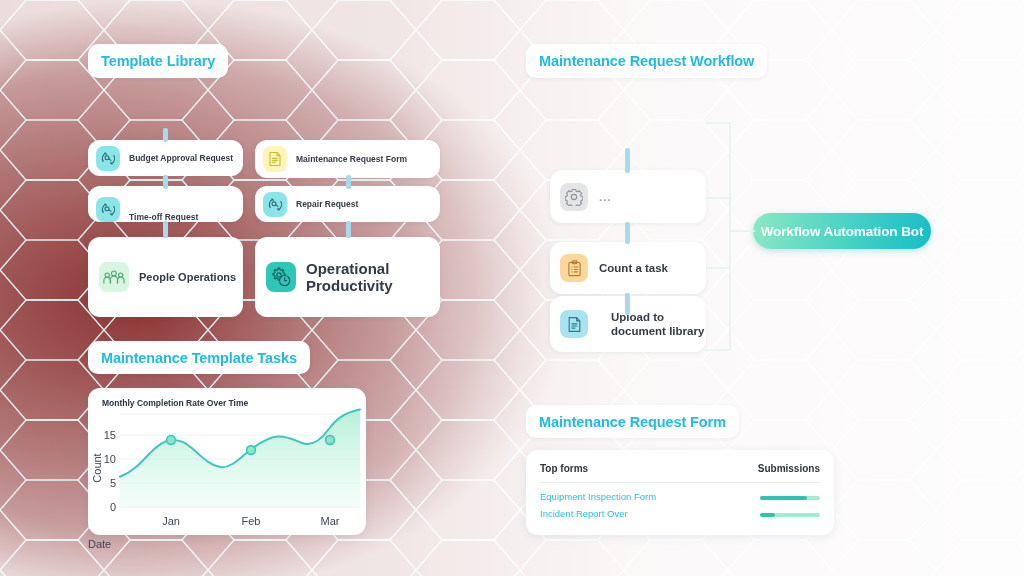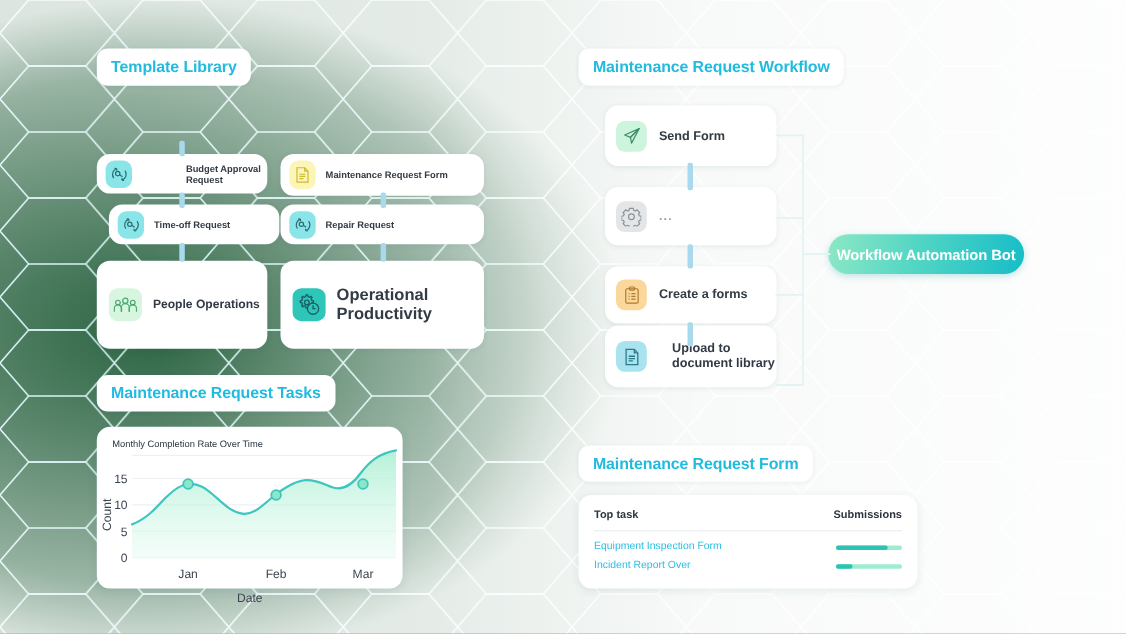--- a/index.html
+++ b/index.html
@@ -5,21 +5,21 @@
   * { box-sizing: border-box; margin: 0; padding: 0; }
   html, body {
     width: 1024px; height: 576px;
     font-family: "Liberation Sans", sans-serif;
     background: #ffffff;
     overflow: hidden;
   }
   #stage {
     position: relative;
     width: 1024px; height: 576px;
-    background: #14532d;
+    background: #7f1d1d;
   }
   
   #hexbg {
     position: absolute; inset: 0;
     z-index: 0;
     pointer-events: none;
   }
   #hexfade {
     position: absolute; inset: 0; z-index: 1; pointer-events: none;
     background:
@@ -82,21 +82,21 @@
   }
 
   
   #chartCard {
     position: absolute; left: 88px; top: 388px; width: 278px; height: 147px;
     background: #fff; border-radius: 12px;
     box-shadow: 0 2px 8px rgba(45,85,115,0.10);
   }
   #chartTitle {
     position: absolute; left: 14px; top: 10px;
-    font-size: 8.5px; font-weight: normal; color: #2b3540;
+    font-size: 8.5px; font-weight: bold; color: #2b3540;
   }
   #chartSvg { position: absolute; left: 0; top: 20px; }
 
   
   #formsCard {
     position: absolute; left: 526px; top: 450px; width: 308px; height: 85px;
     background: #fff; border-radius: 12px;
     box-shadow: 0 2px 8px rgba(45,85,115,0.10);
   }
   .fhdr {
@@ -151,35 +151,35 @@
         <path d="M5 153 L30 153"></path>
         <path d="M30 116 L55 116"></path>
       </g>
     </svg>
 
     <div class="chip" style="left:88px; top:44px; height:34px; font-size:14.5px;">
       <span>Template Library</span>
     </div>
 
 
-    <div class="card" style="left:88px; top:140px; width:155px; height:36px; padding-left:8px;gap:40px;">
+    <div class="card" style="left:88px; top:140px; width:155px; height:36px; padding-left:8px;">
       <span class="ico" style="width:24px;height:25px;background:#8ae5e8;">
         <svg width="17" height="17" viewBox="0 0 18 18" fill="none" stroke="#2b6b74" stroke-width="1.15">
           <path d="M3.6 12.6 A6 6 0 0 1 6.4 3.4"></path>
             <path d="M14.4 5.4 A6 6 0 0 1 11.6 14.6"></path>
           <path d="M6.4 3.4 L4.4 3.2 M6.4 3.4 L6.6 5.4"></path>
           <path d="M11.6 14.6 L13.6 14.8 M11.6 14.6 L11.4 12.6"></path>
           <circle cx="7.4" cy="8.3" r="2.1"></circle>
             <path d="M9.2 9.3 L12 11.3"></path>
         </svg>
       </span>
       <span class="lbl" style="font-size:8.5px; margin-left:9px;">Budget Approval Request</span>
     </div>
 
-    <div class="card" style="left:99px; top:186px; width:155px; height:36px; padding-left:8px;">
+    <div class="card" style="left:88px; top:186px; width:155px; height:36px; padding-left:8px;align-items:flex-end;">
       <span class="ico" style="width:24px;height:25px;background:#8ae5e8;">
         <svg width="17" height="17" viewBox="0 0 18 18" fill="none" stroke="#2b6b74" stroke-width="1.15">
           <path d="M3.6 12.6 A6 6 0 0 1 6.4 3.4"></path>
             <path d="M14.4 5.4 A6 6 0 0 1 11.6 14.6"></path>
           <path d="M6.4 3.4 L4.4 3.2 M6.4 3.4 L6.6 5.4"></path>
           <path d="M11.6 14.6 L13.6 14.8 M11.6 14.6 L11.4 12.6"></path>
           <circle cx="7.4" cy="8.3" r="2.1"></circle>
             <path d="M9.2 9.3 L12 11.3"></path>
         </svg>
       </span>
@@ -231,21 +231,21 @@
           <path d="M8.2 2.2 l1.5 0 .35 1.5 1.3.55 1.3-.85 1.05 1.05-.85 1.3.55 1.3 1.5.35 0 1.5-1.5.35-.55 1.3.85 1.3-1.05 1.05-1.3-.85-1.3.55-.35 1.5-1.5 0-.35-1.5-1.3-.55-1.3.85-1.05-1.05.85-1.3-.55-1.3-1.5-.35 0-1.5 1.5-.35.55-1.3-.85-1.3 1.05-1.05 1.3.85 1.3-.55z"></path>
           <circle cx="8.95" cy="8.95" r="2.1"></circle>
           <circle cx="14.6" cy="14.6" r="5.1" fill="#2dc6b8"></circle>
           <path d="M14.6 11.5 v3.1 h2.4"></path>
         </svg>
       </span>
       <span class="lbl" style="font-size:15px; margin-left:10px;">Operational Productivity</span>
     </div>
 
     <div class="chip" style="left:88px; top:341px; height:33px; font-size:14.5px;">
-      <span>Maintenance Request Tasks</span>
+      <span>Maintenance Template Tasks</span>
     </div>
 
     <div id="chartCard">
       <div id="chartTitle">Monthly Completion Rate Over Time</div>
       <svg id="chartSvg" width="278" height="127" viewBox="0 0 278 127">
         <defs>
           <linearGradient id="areaGrad" x1="0" y1="0" x2="0" y2="1">
             <stop offset="0%" stop-color="#a9eed1" stop-opacity="0.85"></stop>
             <stop offset="100%" stop-color="#ddfaee" stop-opacity="0.35"></stop>
           </linearGradient>
@@ -282,57 +282,48 @@
         </g>
 
         <g font-family="Liberation Sans, sans-serif" font-size="11" fill="#3c4650" text-anchor="middle">
           <text x="83" y="117">Jan</text>
           <text x="163" y="117">Feb</text>
           <text x="242" y="117">Mar</text>
         </g>
 
         <text transform="translate(13,60) rotate(-90)" text-anchor="middle" font-family="Liberation Sans, sans-serif" font-size="11" fill="#3c4650">Count</text>
       </svg>
-      <div style="position:absolute; left:0; top:150px; width:278px; text-align:center; font-size:11px; color:#3c4650;">Date</div>
+      <div style="position:absolute; left:0; top:150px; width:278px; text-align:left; font-size:11px; color:#3c4650;">Date</div>
     </div>
 
     <div class="chip" style="left:526px; top:44px; height:34px; font-size:14.5px;">
       <span>Maintenance Request Workflow</span>
     </div>
 
-    <div class="card" style="left:550px; top:96px; width:156px; height:55px; padding-left:10px;">
-      <span class="ico" style="width:28px;height:28px;background:#cdf5dd;">
-        <svg width="17" height="17" viewBox="0 0 18 18" fill="none" stroke="#3f8f6d" stroke-width="1.2" stroke-linejoin="round">
-          <path d="M16 2 L2 8.2 L7.6 10.4 L16 2 Z"></path>
-            <path d="M16 2 L7.6 10.4 L8.6 16 L16 2 Z"></path>
-        </svg>
-      </span>
-      <span class="lbl" style="font-size:11.5px; margin-left:11px;">Send Form</span>
-    </div>
 
     <div class="card" style="left:550px; top:170px; width:156px; height:53px; padding-left:10px;">
       <span class="ico" style="width:28px;height:28px;background:#e3e5e7;">
         <svg width="18" height="18" viewBox="0 0 20 20" fill="none" stroke="#8b9197" stroke-width="1.2">
           <path d="M8.1 1.6 h3.8 l.45 1.9 1.65.7 1.65-1.1 2.7 2.7-1.1 1.65.7 1.65 1.9.45 v3.8 l-1.9.45-.7 1.65 1.1 1.65-2.7 2.7-1.65-1.1-1.65.7-.45 1.9 h-3.8 l-.45-1.9-1.65-.7-1.65 1.1-2.7-2.7 1.1-1.65-.7-1.65-1.9-.45 v-3.8 l1.9-.45.7-1.65-1.1-1.65 2.7-2.7 1.65 1.1 1.65-.7z"></path>
           <circle cx="10" cy="10" r="2.9"></circle>
         </svg>
       </span>
       <span class="lbl" style="font-size:11.5px; margin-left:11px; color:#9aa1a8; letter-spacing:1px;">...</span>
     </div>
 
     <div class="card" style="left:550px; top:242px; width:156px; height:52px; padding-left:10px;">
       <span class="ico" style="width:28px;height:28px;background:#fbd79b;">
         <svg width="15" height="17" viewBox="0 0 16 18" fill="none" stroke="#b07a2a" stroke-width="1.15">
           <rect x="2" y="2.6" width="12" height="14" rx="1.4"></rect>
           <rect x="5.4" y="0.9" width="5.2" height="3" rx="1"></rect>
           <path d="M4.8 7.4 h1 M4.8 10 h1 M4.8 12.6 h1"></path>
           <path d="M7.4 7.4 h4 M7.4 10 h4 M7.4 12.6 h4"></path>
         </svg>
       </span>
-      <span class="lbl" style="font-size:11.5px; margin-left:11px;">Create a forms</span>
+      <span class="lbl" style="font-size:11.5px; margin-left:11px;">Count a task</span>
     </div>
 
     <div class="card" style="left:550px; top:296px; width:156px; height:56px; padding-left:10px;gap:12px;">
       <span class="ico" style="width:28px;height:28px;background:#a8e3ef;">
         <svg width="15" height="17" viewBox="0 0 14 16" fill="none" stroke="#2b7a8c" stroke-width="1.1">
           <path d="M2 1.5 H9 L12 4.6 V14.5 H2 Z"></path>
             <path d="M9 1.5 V4.6 H12"></path>
           <path d="M4.2 7.4 H9.6 M4.2 9.4 H9.6 M4.2 11.4 H7.8"></path>
         </svg>
       </span>
@@ -342,21 +333,21 @@
 
     <div id="bot">
       <span>Workflow Automation Bot</span>
     </div>
 
     <div class="chip" style="left:526px; top:405px; height:33px; font-size:14.5px;">
       <span>Maintenance Request Form</span>
     </div>
 
     <div id="formsCard">
-      <div class="fhdr" style="left:14px;">Top task</div>
+      <div class="fhdr" style="left:14px;">Top forms</div>
       <div class="fhdr" style="right:14px;">Submissions</div>
       <div class="frule"></div>
 
       <div class="frow-label" style="left:14px; top:41px;">Equipment Inspection Form</div>
       <div class="bar-track" style="right:14px; top:46px; width:60px;">
         <div class="bar-fill" id="bar0" style="width:78%;"></div>
       </div>
 
       <div class="frow-label" style="left:14px; top:58px;">Incident Report Over</div>
       <div class="bar-track" style="right:14px; top:63px; width:60px;">

